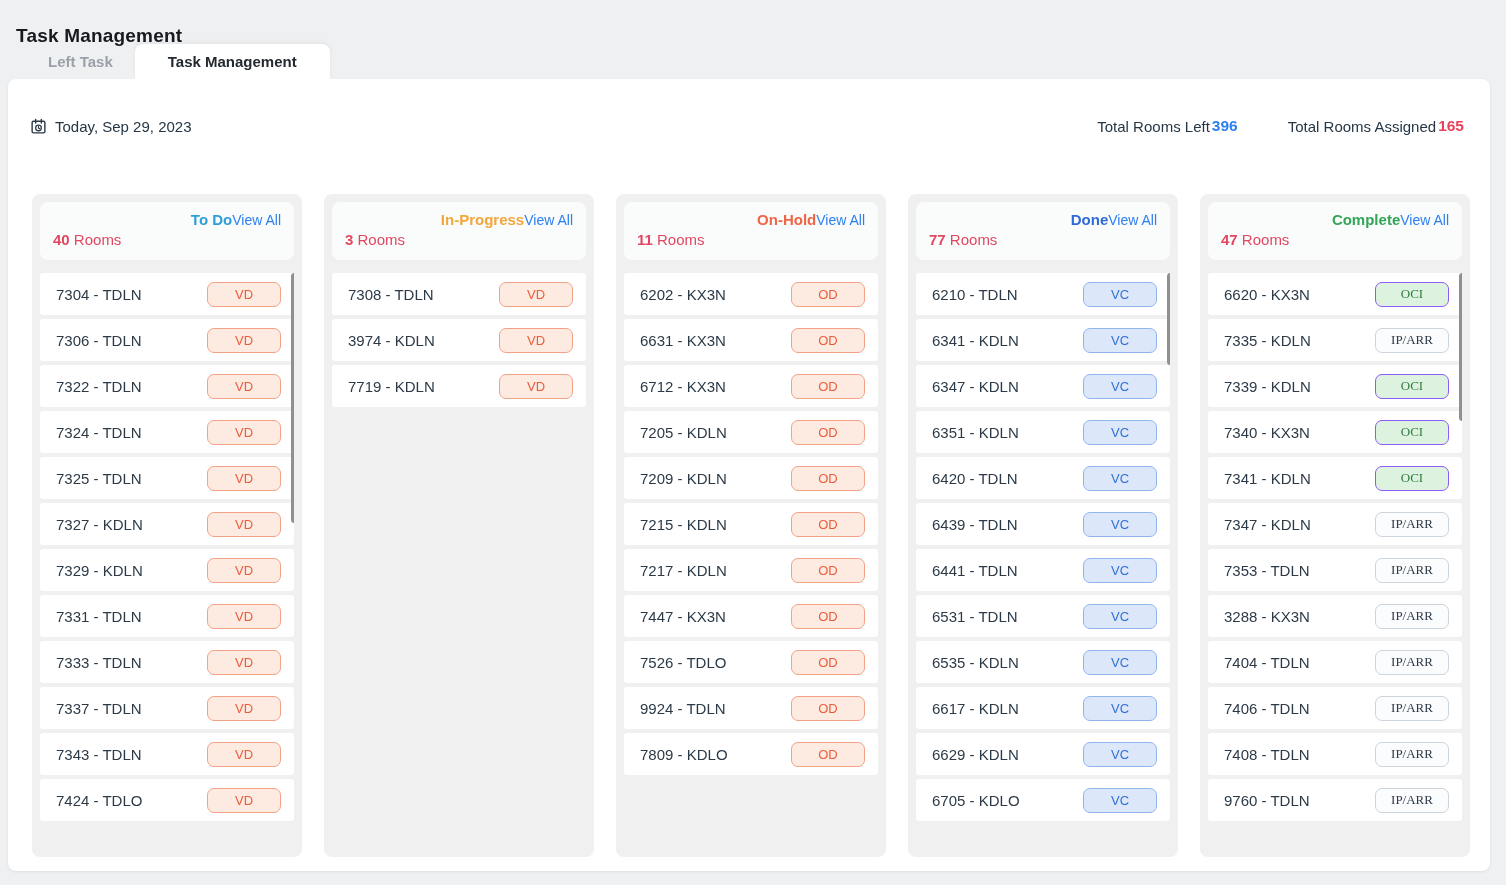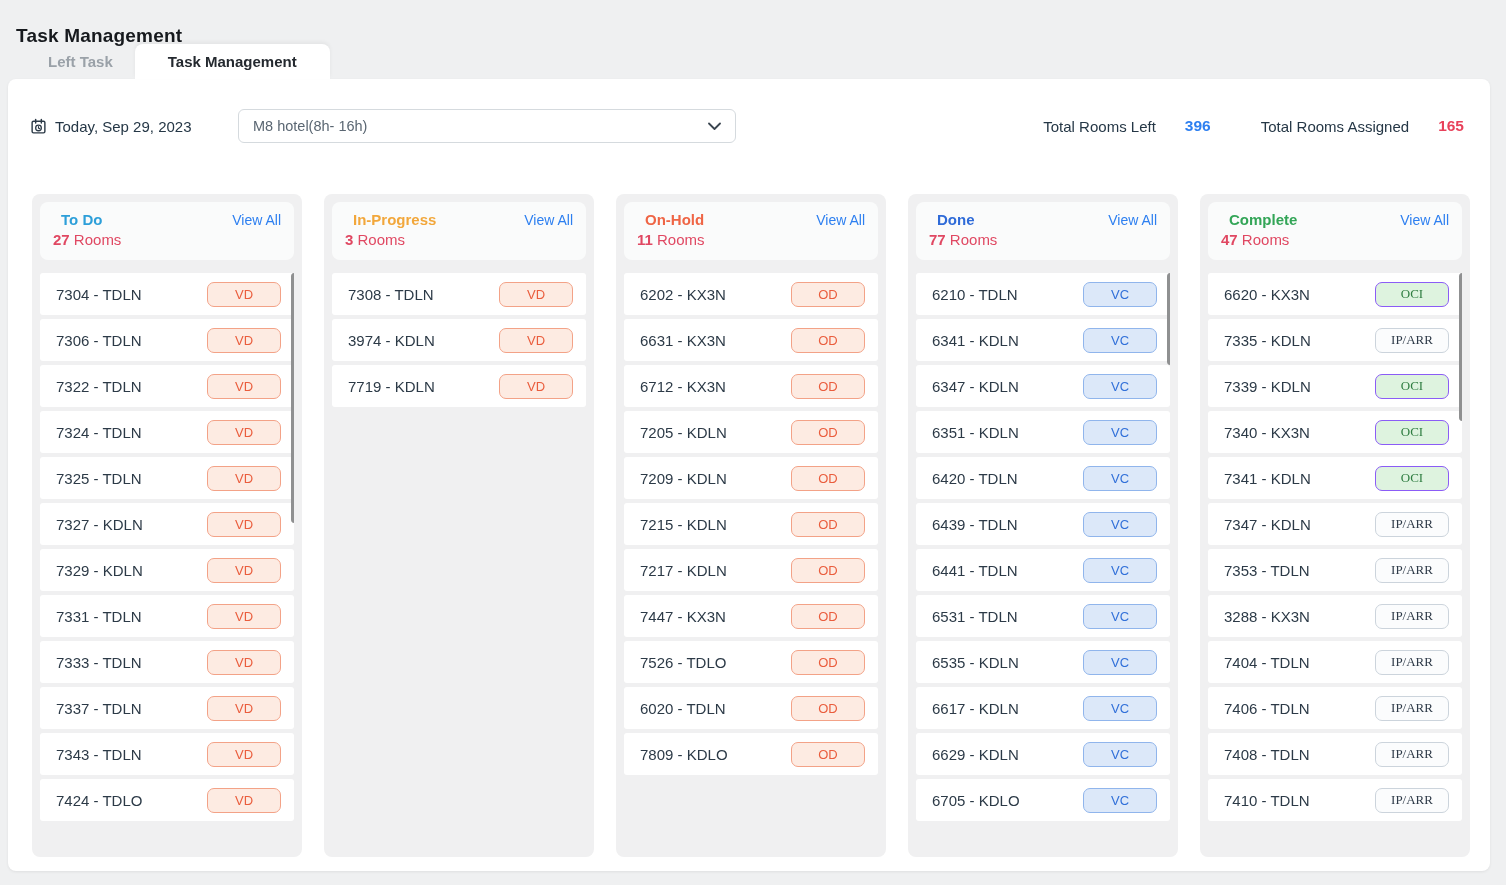--- a/index.html
+++ b/index.html
@@ -11,28 +11,28 @@
   }
   .page-title{position:absolute;top:12px;left:16px;font-size:19px;font-weight:700;color:#16191d;letter-spacing:.2px;}
   .tabbar{position:absolute;top:44px;left:26px;height:35px;display:flex;align-items:flex-end;z-index:2;}
   .tab{height:35px;display:flex;align-items:center;padding:0 22px;font-size:15px;font-weight:700;color:#9aa1a8;cursor:pointer;}
   .tab.active{background:#fff;color:#24292f;border-radius:8px 8px 0 0;padding:0 33px;box-shadow:0 -2px 4px rgba(0,0,0,0.05);}
   .panel{position:absolute;left:8px;right:16px;top:79px;bottom:14px;background:#fff;border-radius:8px;box-shadow:0 1px 3px rgba(0,0,0,0.07);}
   .toolbar{position:absolute;top:29px;left:22px;right:14px;height:36px;display:flex;align-items:center;}
   .date-display{display:flex;align-items:center;gap:8px;font-size:15px;color:#253746;width:208px;cursor:pointer;}
   .select{width:498px;height:34px;border:1px solid #d5dade;border-radius:6px;display:flex;align-items:center;justify-content:space-between;padding:0 14px;font-size:14.5px;color:#5a6672;background:#fff;box-sizing:border-box;cursor:pointer;}
   .stats{margin-left:auto;display:flex;align-items:center;gap:50px;padding-right:12px;}
-  .stat{display:flex;align-items:center;gap:29px;font-size:15px;color:#253746;}
+  .stat{display:flex;align-items:center;gap:2px;font-size:15px;color:#253746;}
   .stat-value{font-weight:700;font-size:15.5px;}
   .stat-value.blue{color:#2d7ff0;}
   .stat-value.red{color:#e8415a;}
   .board{position:absolute;top:115px;left:24px;display:flex;gap:22px;}
   .col{width:270px;height:663px;background:#f0f0f1;border-radius:8px;padding:8px;box-sizing:border-box;}
   .col-head{background:#fafbfb;border-radius:8px;height:58px;padding:9px 13px;box-sizing:border-box;margin-bottom:13px;}
-  .col-head-top{display:flex;justify-content:space-between;align-items:center;margin-left:8px;}
+  .col-head-top{display:flex;justify-content:flex-end;align-items:center;}
   .col-title{font-size:15px;font-weight:700;}
   .view-all{font-size:14px;color:#2d7ff0;cursor:pointer;}
   .col-count{margin-top:3px;font-size:15px;color:#e04862;}
   .count-num{font-weight:700;}
   .col-list{position:relative;height:calc(100% - 71px);overflow:hidden;}
   .card{height:42px;background:#fff;border-radius:3px;margin-bottom:4px;display:flex;align-items:center;justify-content:space-between;padding:0 13px 0 16px;box-sizing:border-box;cursor:pointer;gap:15px;}
   .room{font-size:15px;color:#2c3a47;}
   .badge{width:74px;height:25px;border-radius:7px;display:flex;align-items:center;justify-content:center;font-size:13px;box-sizing:border-box;}
   .badge-vd,.badge-od{background:#fdebe2;border:1px solid #f3a287;color:#ea5d3d;}
   .badge-vc{background:#dce8f9;border:1px solid #90b5ec;color:#3170d9;}
@@ -58,48 +58,40 @@
         <svg width="17" height="17" viewBox="0 0 24 24" fill="none" stroke="#2c3a47" stroke-width="2" stroke-linecap="round">
           <rect x="3" y="4.5" width="18" height="16.5" rx="2"></rect>
           <line x1="8" y1="2" x2="8" y2="7"></line>
           <line x1="16" y1="2" x2="16" y2="7"></line>
           <circle cx="12" cy="14" r="4" stroke-width="1.8"></circle>
           <polyline points="12,12 12,14.2 13.8,15.2" stroke-width="1.6"></polyline>
         </svg>
       </span>
       <span>Today, Sep 29, 2023</span>
     </div>
-    <div class="select">
-      <span>M8 hotel(8h- 16h)</span>
-      <span style="display:inline-flex;">
-        <svg width="13" height="9" viewBox="0 0 13 9">
-            <polyline points="1,1.5 6.5,7 12,1.5" stroke="#3a4550" stroke-width="1.8" fill="none" stroke-linecap="round" stroke-linejoin="round"></polyline>
-          </svg>
-      </span>
-    </div>
     <div class="stats">
       <div class="stat">
         <span>Total Rooms Left</span>
         <span class="stat-value blue">396</span>
       </div>
       <div class="stat">
         <span>Total Rooms Assigned</span>
         <span class="stat-value red">165</span>
       </div>
     </div>
   </div>
 
   <div class="board" id="board">
       <div class="col">
         <div class="col-head">
           <div class="col-head-top">
             <span class="col-title" style="color:#2d9fd9">To Do</span>
             <span class="view-all">View All</span>
           </div>
-          <div class="col-count"><span class="count-num">27</span> <span class="count-word">Rooms</span></div>
+          <div class="col-count"><span class="count-num">40</span> <span class="count-word">Rooms</span></div>
         </div>
         <div class="col-list">
           <div class="card">
             <span class="room">7304 - TDLN</span>
             <span class="badge badge-vd">VD</span>
           </div>
           <div class="card">
             <span class="room">7306 - TDLN</span>
             <span class="badge badge-vd">VD</span>
           </div>
@@ -208,21 +200,21 @@
           </div>
           <div class="card">
             <span class="room">7447 - KX3N</span>
             <span class="badge badge-od">OD</span>
           </div>
           <div class="card">
             <span class="room">7526 - TDLO</span>
             <span class="badge badge-od">OD</span>
           </div>
           <div class="card">
-            <span class="room">6020 - TDLN</span>
+            <span class="room">9924 - TDLN</span>
             <span class="badge badge-od">OD</span>
           </div>
           <div class="card">
             <span class="room">7809 - KDLO</span>
             <span class="badge badge-od">OD</span>
           </div>
         </div>
       </div>
       <div class="col">
         <div class="col-head">
@@ -331,21 +323,21 @@
           </div>
           <div class="card">
             <span class="room">7406 - TDLN</span>
             <span class="badge badge-ip-arr">IP/ARR</span>
           </div>
           <div class="card">
             <span class="room">7408 - TDLN</span>
             <span class="badge badge-ip-arr">IP/ARR</span>
           </div>
           <div class="card">
-            <span class="room">7410 - TDLN</span>
+            <span class="room">9760 - TDLN</span>
             <span class="badge badge-ip-arr">IP/ARR</span>
           </div>
           <div class="scroll-thumb" style="height: 148px;"></div>
         </div>
       </div>
     </div>
 
 </div>
 
 </body></html>

